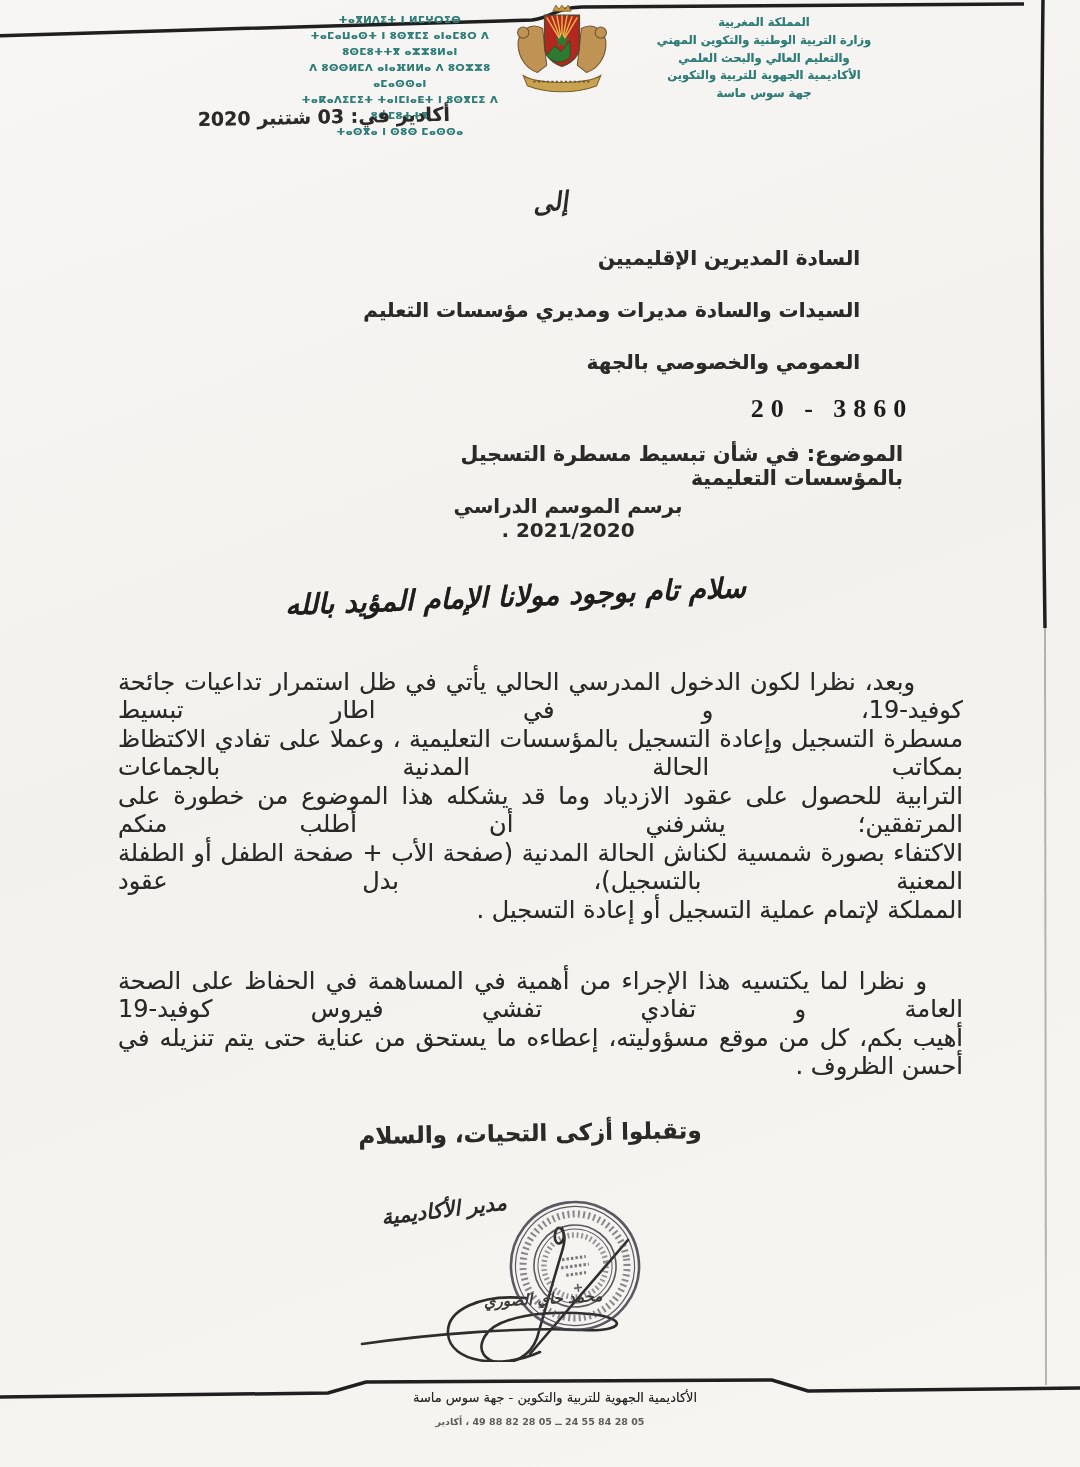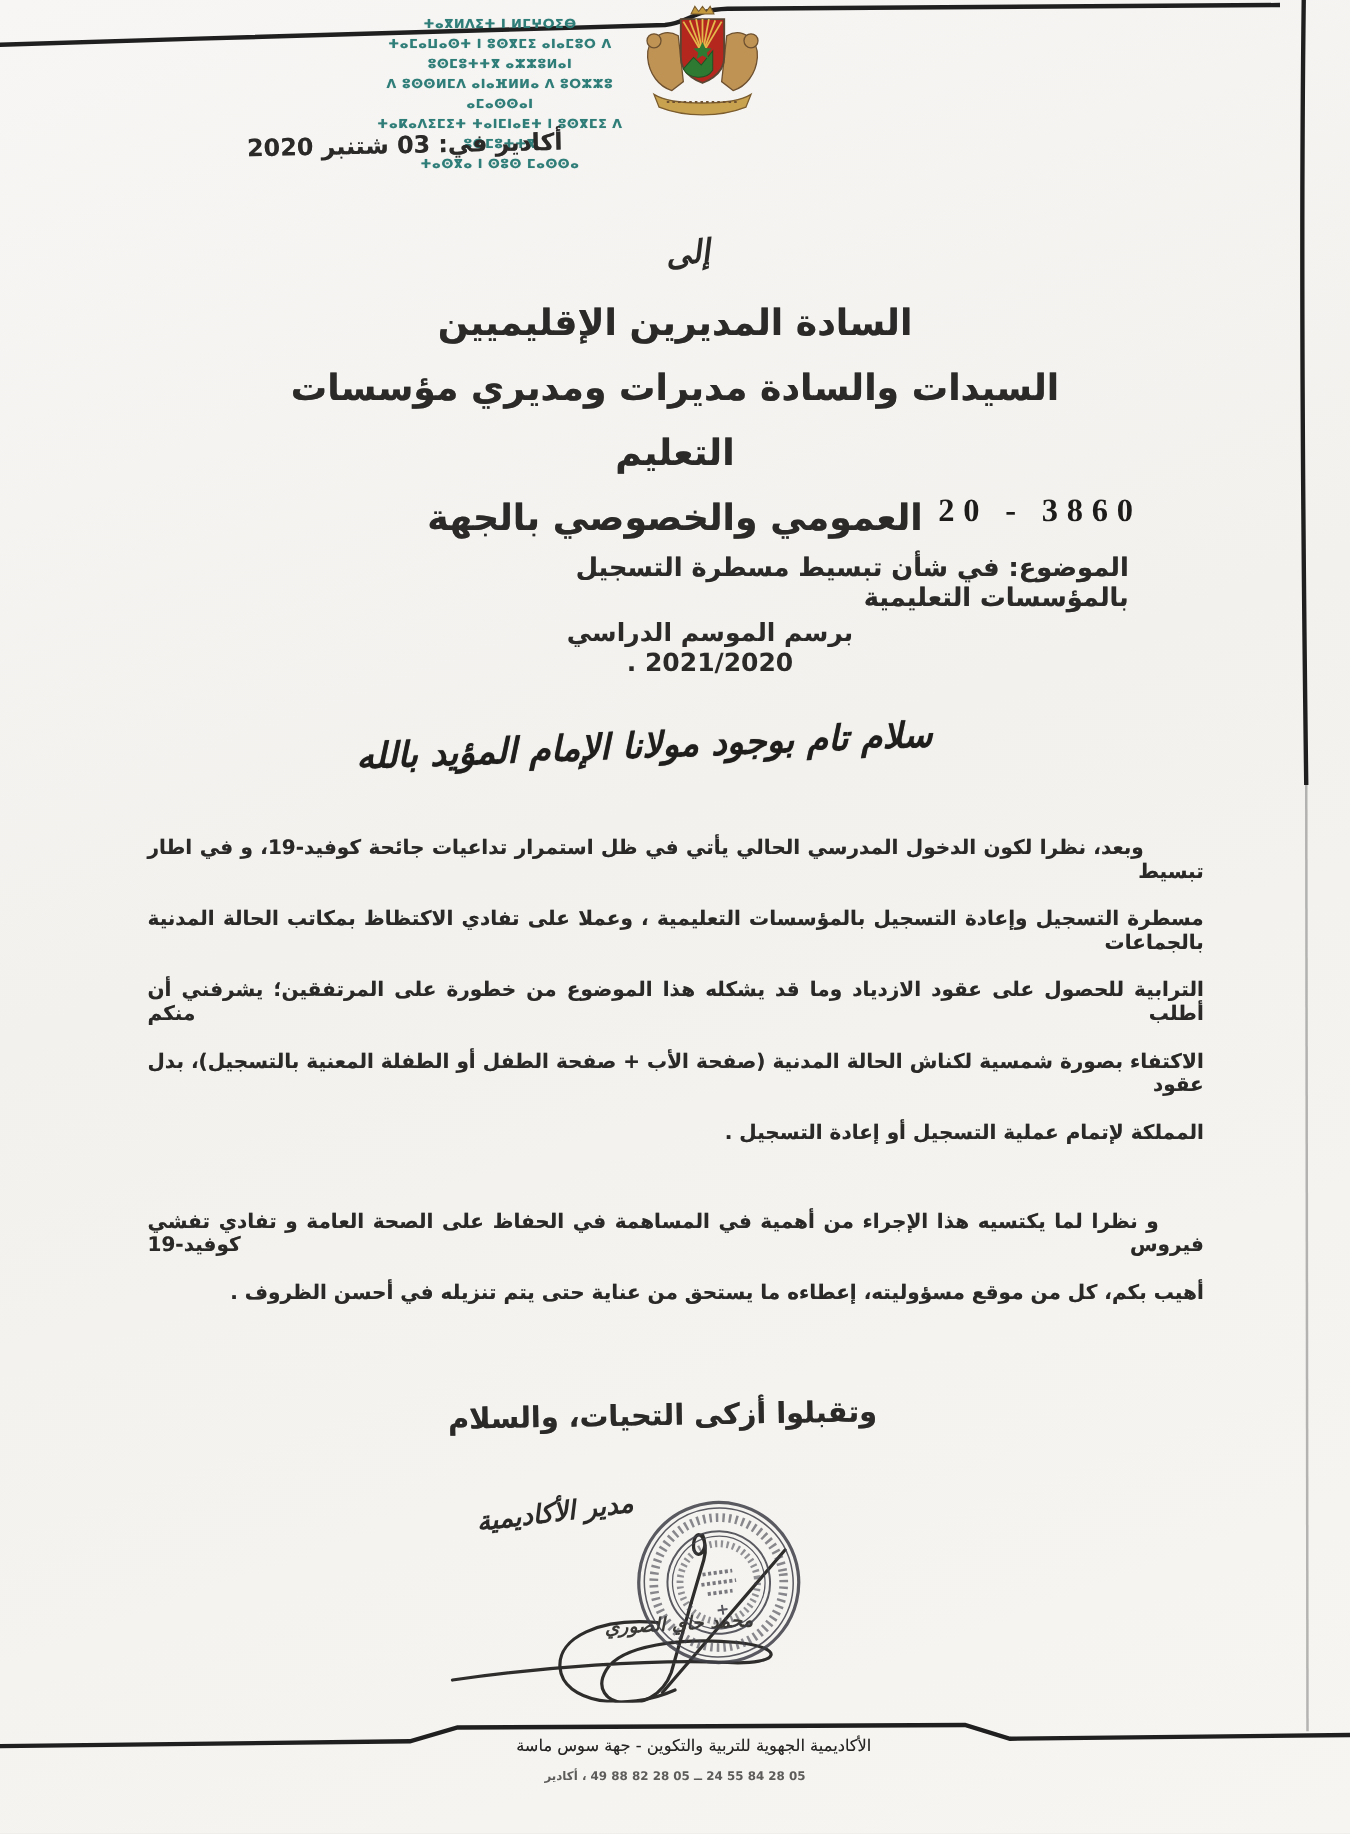--- a/index.html
+++ b/index.html
@@ -35,22 +35,22 @@
     font-size:19px;font-weight:600;transform:rotate(-1.2deg);
     text-shadow:0 0 .5px rgba(40,40,40,.5);
   }
   
   .to{
     left:480px;top:188px;width:140px;text-align:center;
     font-size:25px;font-weight:bold;font-style:italic;
     transform:rotate(-7deg);
   }
   .recipient{
-    left:220px;top:232px;width:640px;direction:rtl;text-align:center;
-    font-size:29px;font-weight:bold;line-height:52px;
+    left:220px;top:232px;width:640px;direction:rtl;text-align:right;
+    font-size:20px;font-weight:bold;line-height:52px;
     text-shadow:0 0 .5px rgba(40,40,40,.55);
   }
   
   .refnum{
     left:742px;top:394px;width:180px;direction:ltr;text-align:center;
     font-family:Liberation Serif, serif;
     font-size:26px;font-weight:bold;letter-spacing:7px;color:#1d1c1b;
   }
   .subject1{
     left:355px;top:442px;width:548px;direction:rtl;text-align:right;
@@ -64,21 +64,21 @@
   
   .greeting{
     left:278px;top:580px;width:475px;direction:rtl;text-align:center;
     font-size:28px;font-weight:bold;font-style:italic;
     color:#1f1e1c;transform:rotate(-2.2deg);
     text-shadow:0 0 .6px rgba(30,30,30,.6);
   }
   
   .body{left:118px;top:668px;width:845px;}
   .bl{
-    height:57px;direction:rtl;font-size:16px;font-weight:700;
+    height:57px;direction:rtl;font-size:24px;font-weight:400;
     text-align:justify;text-align-last:justify;
     color:#2a2927;text-shadow:0 0 .5px rgba(40,40,40,.5);
     white-space:normal;overflow:visible;
   }
   .bl.last{text-align-last:right;}
   .bl.ind1{text-indent:48px;}
   .bl.ind2{text-indent:36px;}
   .bl.gap{margin-top:14px;}
   
   .closing{
@@ -146,20 +146,27 @@
       <line x1="50" y1="40" x2="55" y2="13"></line>
         <line x1="50" y1="40" x2="60" y2="14"></line>
       <line x1="50" y1="40" x2="65" y2="15"></line>
     </g>
     <path d="M35 52 l8 -9 6 6 9 -11 v15 c-5 8 -19 7 -23 -1 z" fill="#2f7a33" stroke="#1e5424" stroke-width=".8"></path>
     <path d="M50 31 l2.2 4.6 5 .4 -3.8 3.3 1.2 4.9 -4.6 -2.7 -4.6 2.7 1.2 -4.9 -3.8 -3.3 5 -.4 z" fill="#2f7a33"></path>
     <path d="M12 72 c14 9 62 9 76 0 l-4 10 c-20 8 -48 8 -68 0 z" fill="#c8a24f" stroke="#7a5c2e" stroke-width="1"></path>
     <path d="M22 78 h56" stroke="#6e5130" stroke-width="1.6" stroke-dasharray="2 2.4" fill="none"></path>
   </svg>
 
+  <div class="abs hdr-ar">
+    <div>المملكة المغربية</div>
+    <div>وزارة التربية الوطنية والتكوين المهني</div>
+    <div>والتعليم العالي والبحث العلمي</div>
+    <div>الأكاديمية الجهوية للتربية والتكوين</div>
+    <div>جهة سوس ماسة</div>
+  </div>
 
   <div class="abs date">أكادير في: 03 شتنبر 2020</div>
 
   <div class="abs to">إلى</div>
   <div class="abs recipient">
     <div>السادة المديرين الإقليميين</div>
     <div>السيدات والسادة مديرات ومديري مؤسسات التعليم</div>
     <div>العمومي والخصوصي بالجهة</div>
   </div>
 

